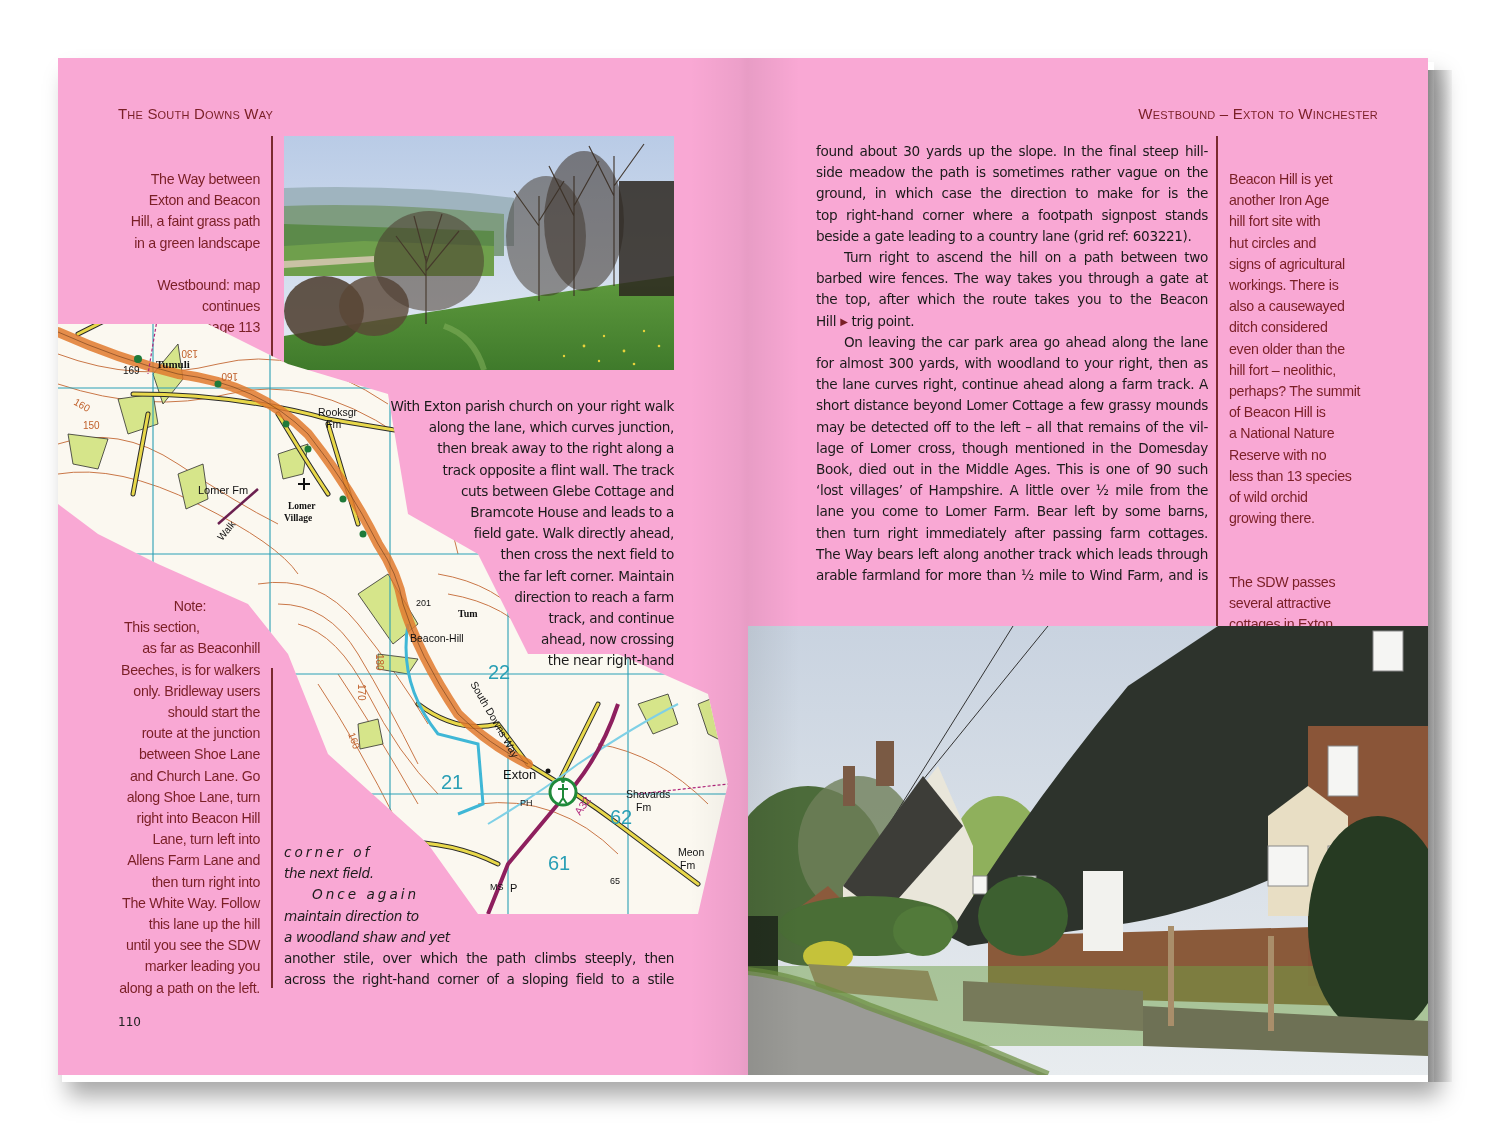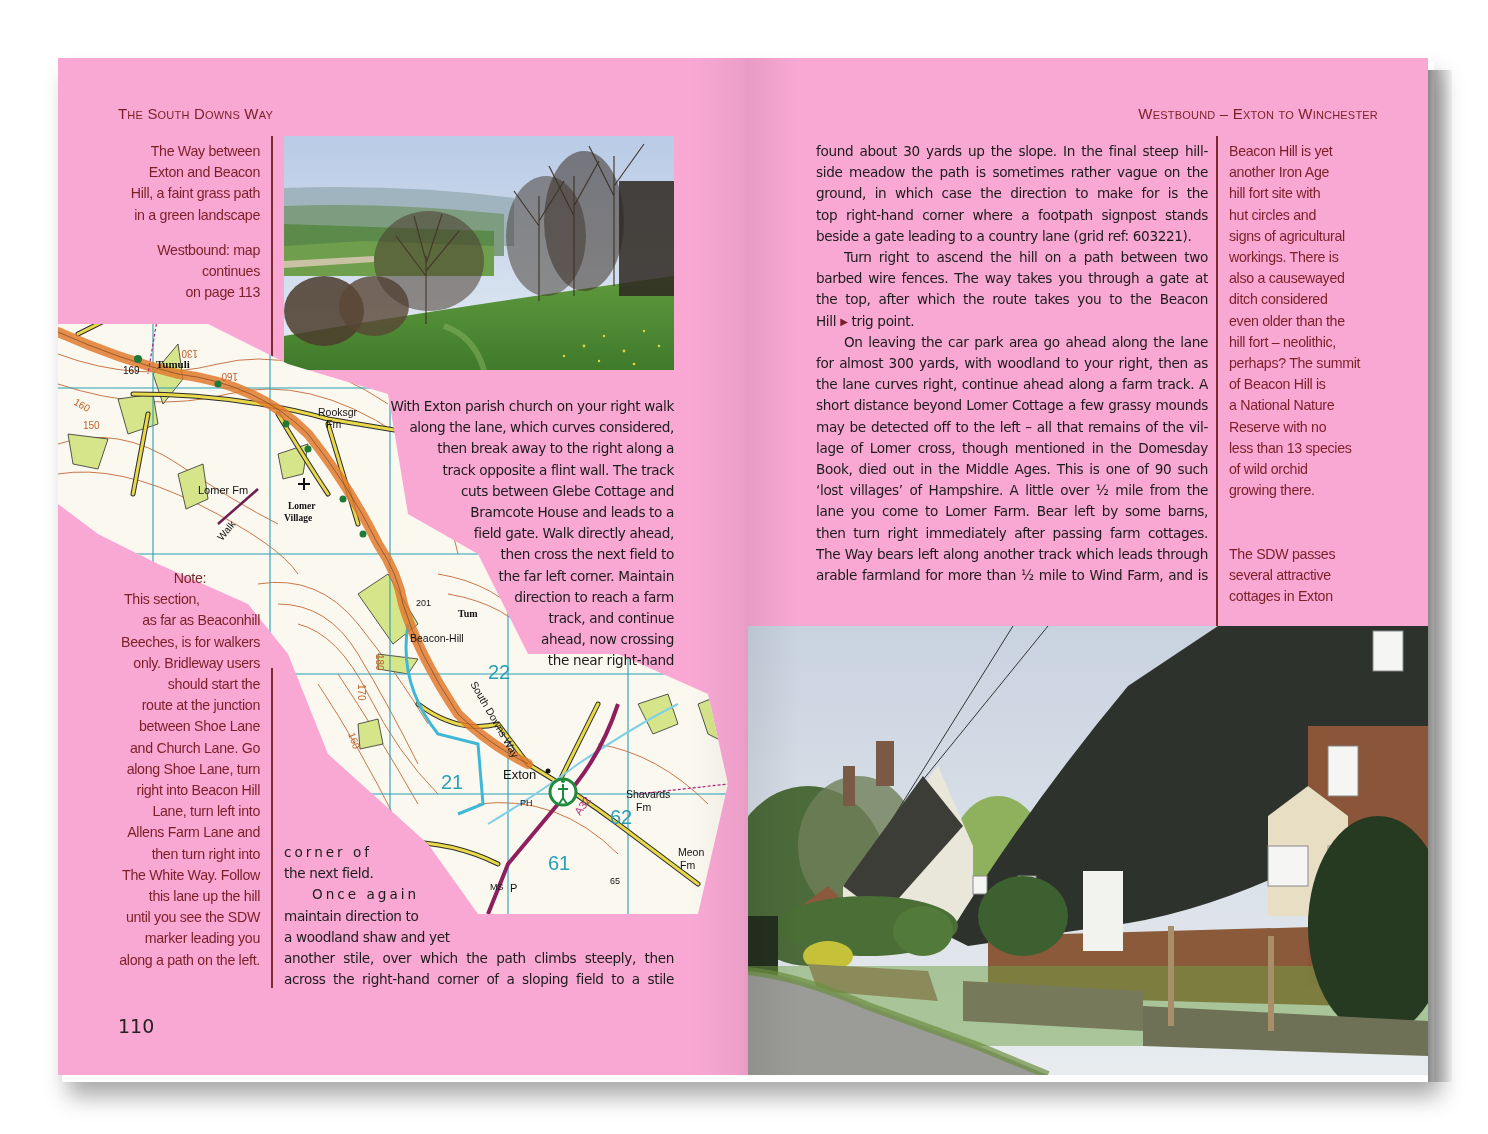--- a/index.html
+++ b/index.html
@@ -25,36 +25,36 @@
     position: absolute; left: 1428px; top: 70px; width: 24px; height: 1012px;
     background: linear-gradient(to right, #8a8a8a, rgba(200,200,200,0.2));
   }
 
   .running-head {
     position: absolute; color: #7a1f26; font-family: "Liberation Sans", sans-serif;
     font-size: 15px; font-variant: small-caps; letter-spacing: 0.2px;
   }
   .sidenote {
     position: absolute; color: #7a1f26; font-family: "Liberation Sans", sans-serif;
-    font-size: 14.2px; line-height: 21.2px; letter-spacing: -0.3px;
+    font-size: 14.2px; line-height: 21.2px; letter-spacing: -0.3px; margin-top: 28px;
   }
   .sidenote.right-align { text-align: right; }
   .rule { position: absolute; width: 1.5px; background: #7a2a2f; }
 
   .body-text {
     position: absolute; color: #1b1b1b; font-family: "DejaVu Sans", sans-serif;
     font-size: 13.6px; line-height: 21.2px; letter-spacing: -0.35px;
   }
   .body-text .ln { display: block; white-space: nowrap; }
   .body-text.ralign .ln { text-align: right; }
   .body-text.justify .ln { text-align: justify; text-align-last: justify; }
   .body-text .ln.last { text-align-last: left; }
   .indent { padding-left: 28px; }
 
-  .page-number { position: absolute; font-family: "DejaVu Sans", sans-serif; font-size: 19px; color: #222; }
+  .page-number { position: absolute; font-family: "DejaVu Sans", sans-serif; font-size: 12px; color: #222; }
 
   .photo { position: absolute; overflow: hidden; }
   .map { position: absolute; }
   .trig { color: #7a1f26; font-size: 10px; vertical-align: 1px; }
 </style>
 </head>
 <body>
 
 <div class="spread-shadow"></div>
 <div class="right-edge-shadow"></div>
@@ -62,21 +62,21 @@
 <div class="page page-left">
 
   <div class="running-head" style="left:60px; top:47px;">The South Downs Way</div>
 
   <div class="sidenote right-align" style="left:40px; top:83px; width:162px;">
     <div>The Way between</div>
     <div>Exton and Beacon</div>
     <div>Hill, a faint grass path</div>
     <div>in a green landscape</div>
   </div>
-  <div class="sidenote right-align" style="left:40px; top:182px; width:162px;">
+  <div class="sidenote right-align" style="left:40px; top:189px; width:162px;">
     <div>Westbound: map</div>
     <div>continues</div>
     <div>on page 113</div>
   </div>
 
   <div class="rule" style="left:213px; top:78px; height:245px;"></div>
   <div class="rule" style="left:213px; top:610px; height:320px;"></div>
 
   <div class="photo" style="left:226px; top:78px; width:390px; height:234px;">
     <svg width="390" height="234" viewBox="0 0 390 234">
@@ -293,35 +293,35 @@
     <div>then turn right into</div>
     <div>The White Way. Follow</div>
     <div>this lane up the hill</div>
     <div>until you see the SDW</div>
     <div>marker leading you</div>
     <div>along a path on the left.</div>
   </div>
 
   <div class="body-text ralign" style="left:300px; top:338px; width:316px;">
     <span class="ln">With Exton parish church on your right walk</span>
-    <span class="ln">along the lane, which curves considered,</span>
+    <span class="ln">along the lane, which curves junction,</span>
     <span class="ln">then break away to the right along a</span>
     <span class="ln">track opposite a flint wall. The track</span>
     <span class="ln">cuts between Glebe Cottage and</span>
     <span class="ln">Bramcote House and leads to a</span>
     <span class="ln">field gate. Walk directly ahead,</span>
     <span class="ln">then cross the next field to</span>
     <span class="ln">the far left corner. Maintain</span>
     <span class="ln">direction to reach a farm</span>
     <span class="ln">track, and continue</span>
     <span class="ln">ahead, now crossing</span>
     <span class="ln">the near right-hand</span>
   </div>
 
-  <div class="body-text" style="left:226px; top:784px; width:200px;">
+  <div class="body-text" style="left:226px; top:784px; width:200px;font-style:italic;">
     <span class="ln" style="letter-spacing:3px;">corner of</span>
     <span class="ln">the next field.</span>
     <span class="ln" style="padding-left:28px; letter-spacing:3px;">Once again</span>
     <span class="ln">maintain direction to</span>
     <span class="ln">a woodland shaw and yet</span>
   </div>
 
   <div class="body-text justify" style="left:226px; top:890px; width:390px;">
     <span class="ln">another stile, over which the path climbs steeply, then</span>
     <span class="ln">across the right-hand corner of a sloping field to a stile</span>

